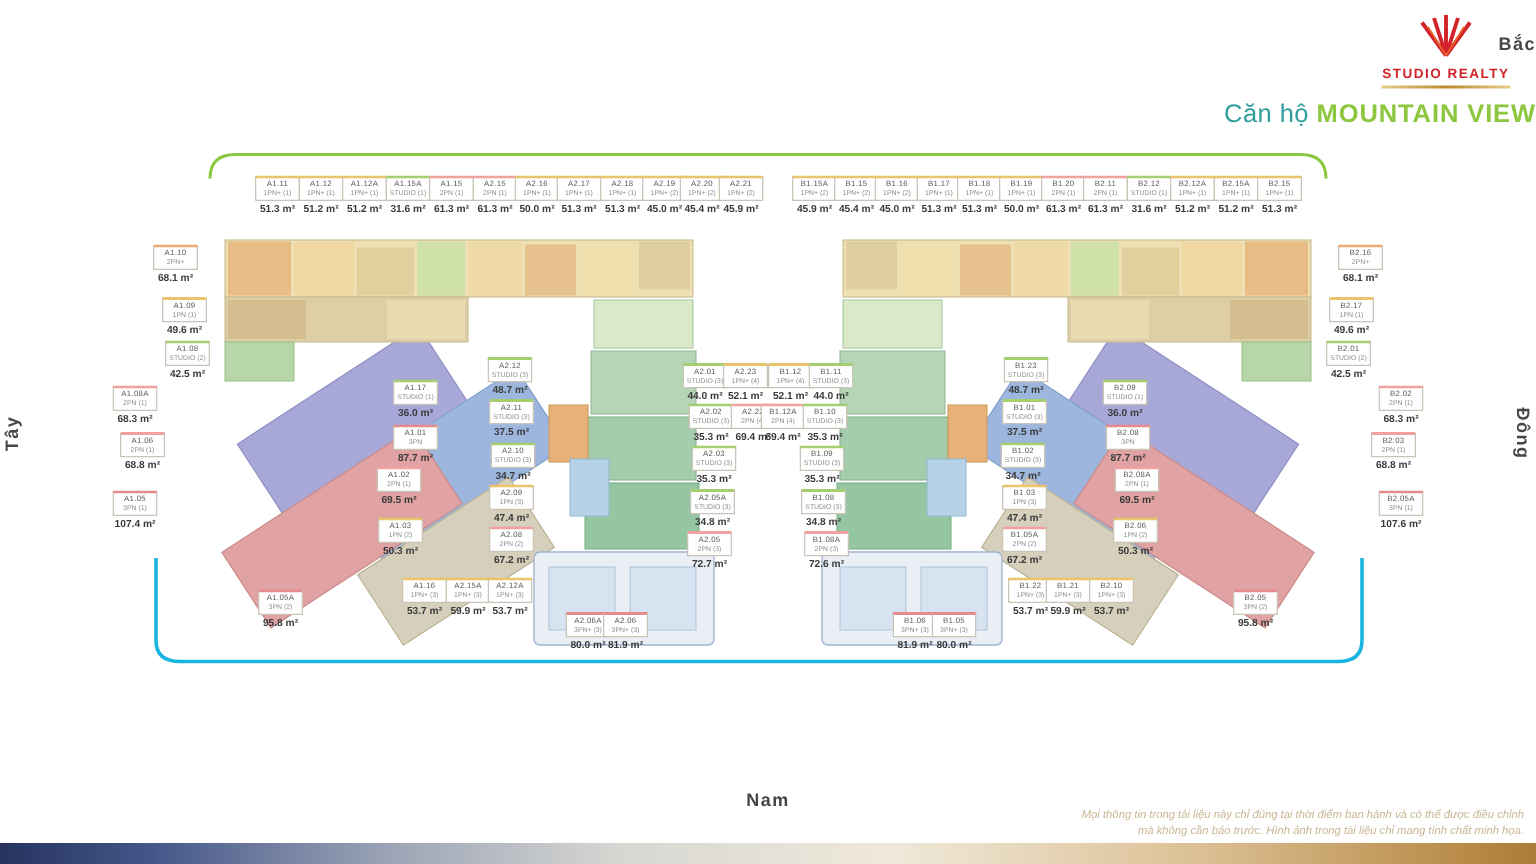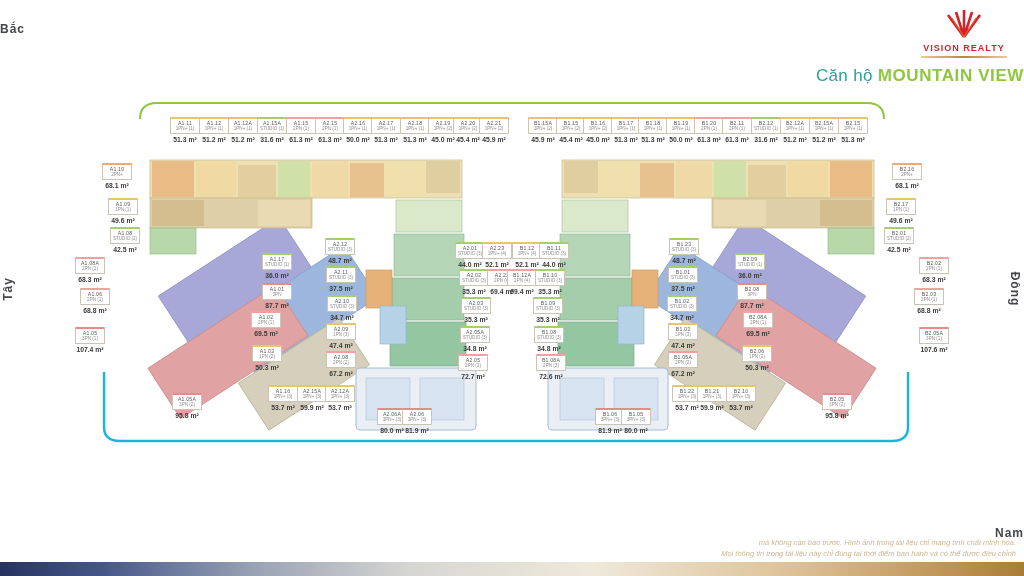--- a/index.html
+++ b/index.html
@@ -1,21 +1,21 @@
 <!DOCTYPE html>
 <html><head>
 <meta charset="utf-8">
 <style>
   html,body{margin:0;padding:0;background:#ffffff;}
   .stage{position:relative;width:1024px;height:576px;background:#ffffff;overflow:hidden;
          font-family:"Liberation Sans","DejaVu Sans",sans-serif;}
   svg.planart{position:absolute;left:0;top:0;z-index:1;}
   .compass{position:absolute;color:#44464a;font-size:12px;font-weight:bold;letter-spacing:1px;z-index:6;}
-  .compass.n{top:22px;left:0;width:100%;text-align:left;}
-  .compass.s{top:526px;left:0;width:100%;text-align:right;}
+  .compass.n{top:22px;left:0;width:100%;text-align:right;}
+  .compass.s{top:526px;left:0;width:100%;text-align:center;}
   .compass.w{left:-4px;top:282px;transform:rotate(-90deg);}
   .compass.e{right:-9px;top:282px;transform:rotate(90deg);}
   .btitle{position:absolute;left:0;width:100%;text-align:center;font-size:17px;z-index:6;letter-spacing:.3px;}
   .btitle .pre{font-weight:normal;}
   .btitle .big{font-weight:bold;letter-spacing:.6px;}
   .btitle.top{top:66px;text-align:right;}
   .btitle.bottom{top:455px;}
   .logo{position:absolute;top:10px;right:12px;width:96px;text-align:center;z-index:6;}
   .logo .lname{font-size:9px;font-weight:bold;letter-spacing:1px;margin-top:1px;}
   .logo .goldline{height:2px;width:86px;margin:3px auto 0;background:linear-gradient(90deg,#e7cf8a,#b98a2e,#e7cf8a);}
@@ -99,21 +99,21 @@
   <div class="btitle top">
     <span class="pre" id="mv-pre" style="color: rgb(47, 158, 155);">Căn hộ</span>
     <span class="big" id="mv-big" style="color: rgb(141, 198, 63);">MOUNTAIN VIEW</span>
   </div>
 
   <div class="logo">
     <svg width="44" height="28" viewBox="0 0 44 28">
       <path d="M22,27 L6,5 M22,27 L14,2 M22,27 L22,0 M22,27 L30,2 M22,27 L38,5" stroke="#d2232a" stroke-width="2.6" fill="none"></path>
       <path d="M22,27 L10,8 M22,27 L34,8" stroke="#e8622c" stroke-width="1.2" fill="none"></path>
     </svg>
-    <div class="lname" id="logo-name" style="color: rgb(210, 35, 42);">VISION REALTY</div>
+    <div class="lname" id="logo-name" style="color: rgb(210, 35, 42);">STUDIO REALTY</div>
     <div class="goldline"></div>
   </div>
 
   <div id="labels">
       <div class="unit" style="left: 185px; top: 117px;">
         <div class="ubox" style="border-top-color: rgb(233, 196, 106);">
           <div class="ucode">A1.11</div>
           <div class="utype">1PN+ (1)</div>
         </div>
         <div class="uarea">51.3 m²</div>
@@ -667,18 +667,18 @@
       <div class="unit" style="left: 741px; top: 385px;">
         <div class="ubox" style="border-top-color: rgb(233, 196, 106);">
           <div class="ucode">B2.10</div>
           <div class="utype">1PN+ (3)</div>
         </div>
         <div class="uarea">53.7 m²</div>
       </div>
     </div>
 
   <div class="disclaimer">
+    <div>Mọi thông tin trong tài liệu này chỉ đúng tại thời điểm ban hành và có thể được điều chỉnh</div>
     <div>mà không cần báo trước. Hình ảnh trong tài liệu chỉ mang tính chất minh họa.</div>
-    <div>Mọi thông tin trong tài liệu này chỉ đúng tại thời điểm ban hành và có thể được điều chỉnh</div>
   </div>
   <div class="bottomband"></div>
 
 </div>
 
 </body></html>

